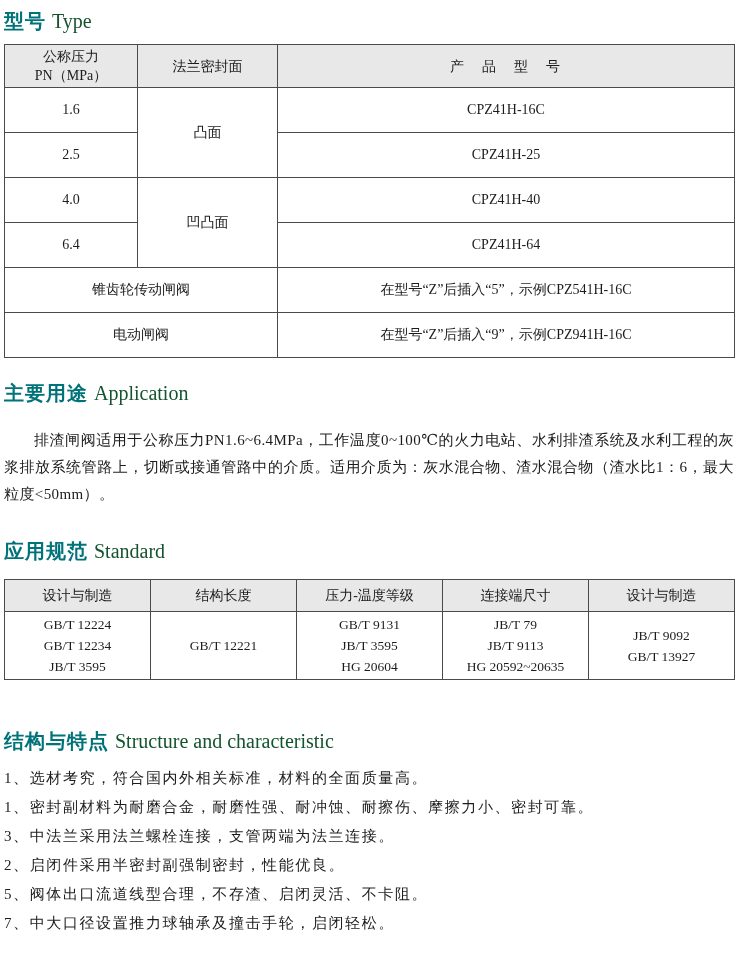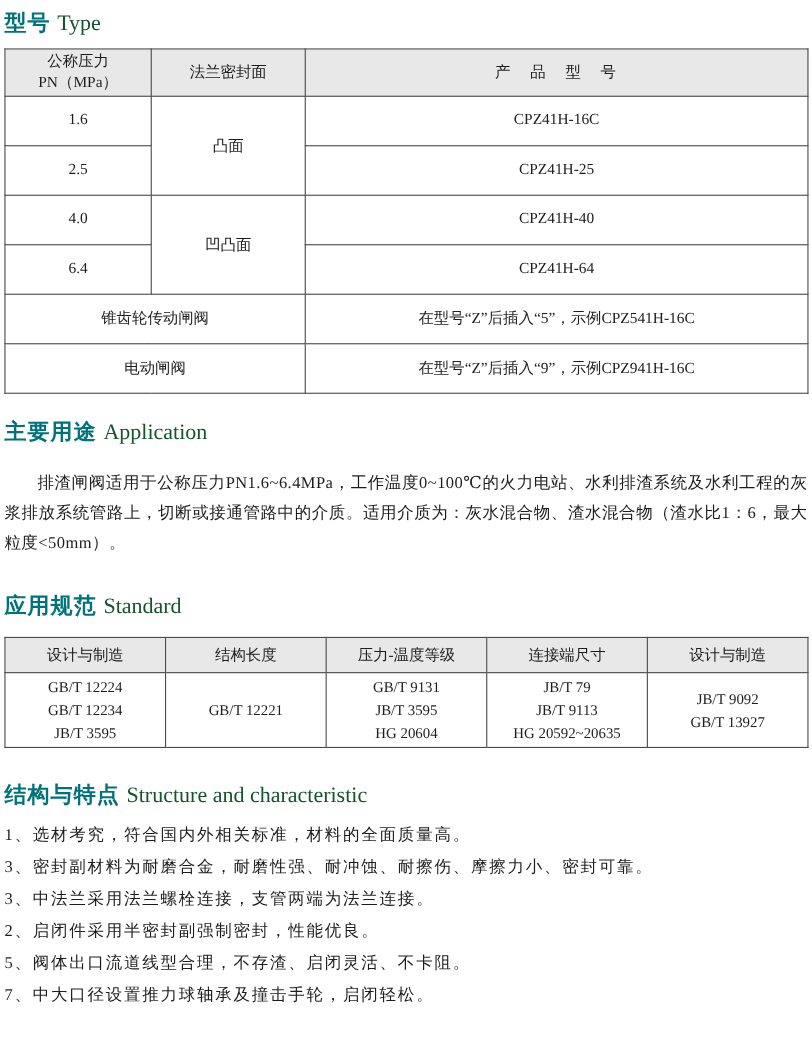--- a/index.html
+++ b/index.html
@@ -59,21 +59,21 @@
   .para {
     margin-top: 19px;
     font-size: 15px;
     line-height: 27px;
     text-align: justify;
     text-indent: 2em;
     letter-spacing: 0.4px;
   }
   .mt-app { margin-top: 22px; }
   .mt-std { margin-top: 30px; }
-  .mt-struct { margin-top: 30px; }
+  .mt-struct { margin-top: 48px; }
 
   
   .struct-list { margin-top: 8px; list-style: none; }
   .struct-list li {
     font-size: 15px;
     line-height: 29px;
     letter-spacing: 1.6px;
     white-space: nowrap;
   }
 </style>
@@ -184,21 +184,21 @@
       </tr>
     </tbody>
       </table>
 
     <div class="heading mt-struct">
       <span class="zh">结构与特点</span><span class="en">Structure and characteristic</span>
     </div>
 
     <ul class="struct-list">
       <li>1、选材考究，符合国内外相关标准，材料的全面质量高。</li>
-      <li>3、密封副材料为耐磨合金，耐磨性强、耐冲蚀、耐擦伤、摩擦力小、密封可靠。</li>
+      <li>1、密封副材料为耐磨合金，耐磨性强、耐冲蚀、耐擦伤、摩擦力小、密封可靠。</li>
       <li>3、中法兰采用法兰螺栓连接，支管两端为法兰连接。</li>
       <li>2、启闭件采用半密封副强制密封，性能优良。</li>
       <li>5、阀体出口流道线型合理，不存渣、启闭灵活、不卡阻。</li>
       <li>7、中大口径设置推力球轴承及撞击手轮，启闭轻松。</li>
     </ul>
 
   </div>
 </div>
 
 </body></html>

